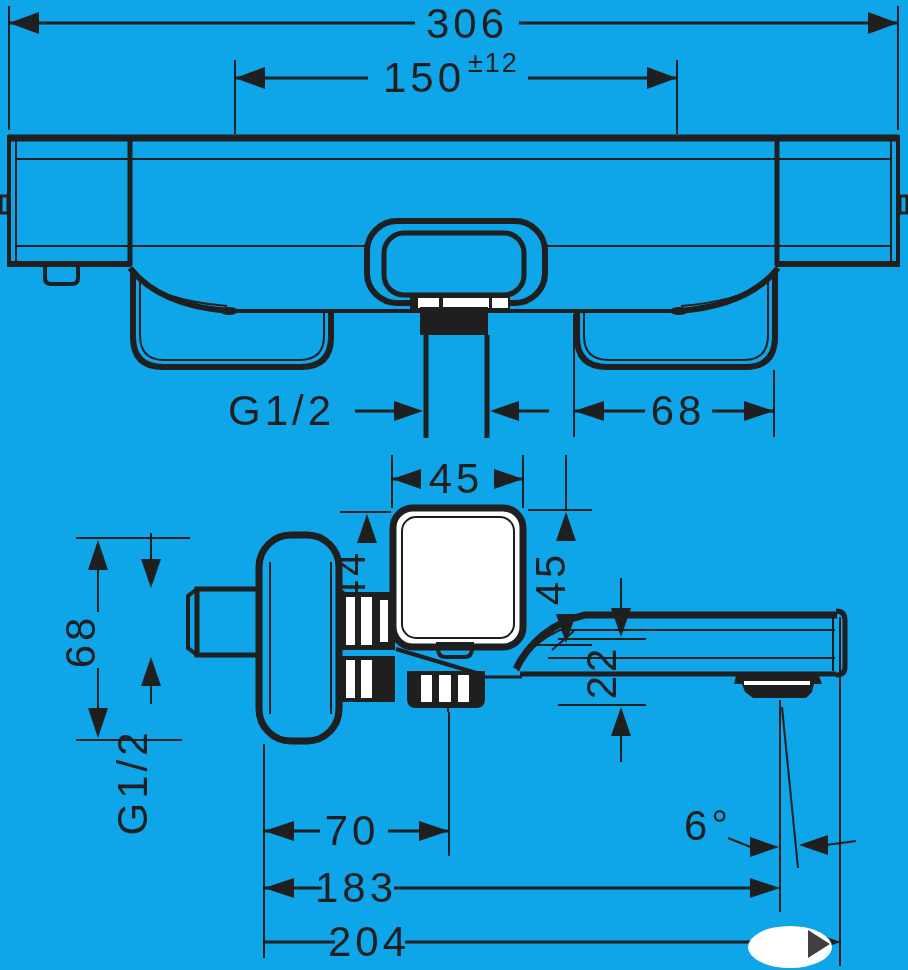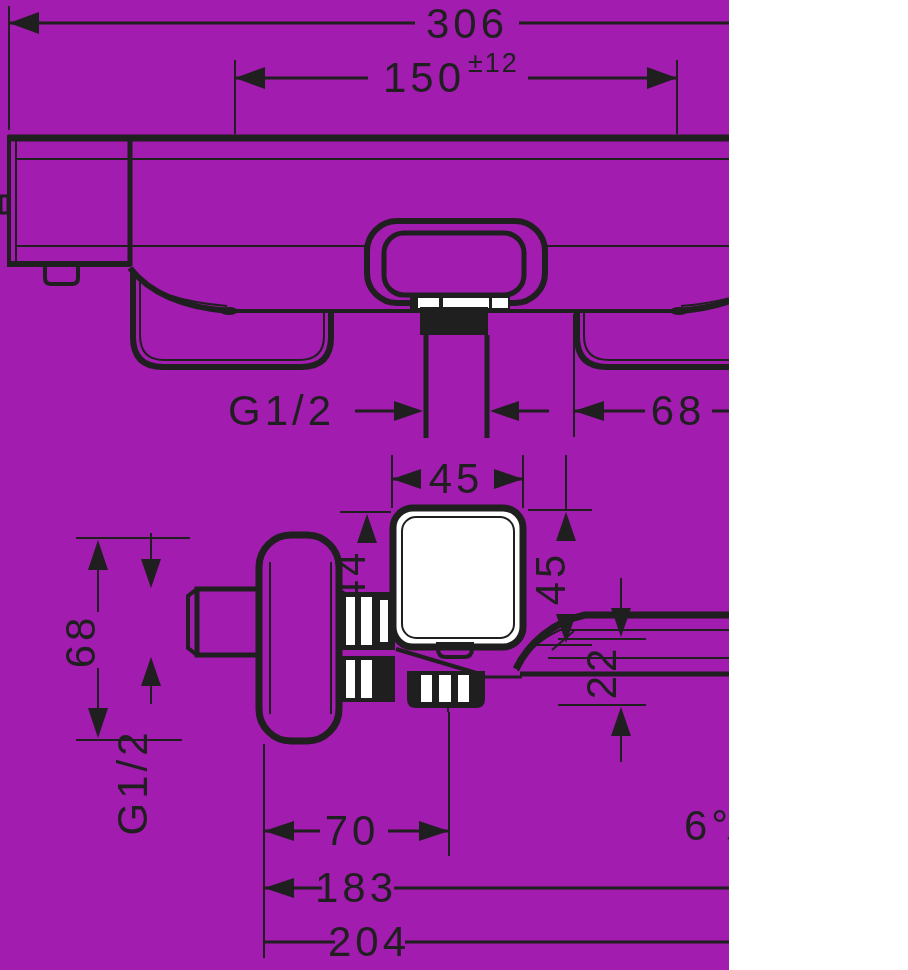--- a/index.html
+++ b/index.html
@@ -1,16 +1,16 @@
 <!DOCTYPE html>
 <html><head>
 <meta charset="utf-8">
 <style>
   html,body{margin:0;padding:0;background:#ffffff;}
-  .canvas{position:relative;width:729px;height:970px;background:#a21caf;overflow:hidden;text-decoration:underline;}
+  .canvas{position:relative;width:908px;height:970px;background:#0ea5e9;overflow:hidden;text-decoration:underline;}
   svg{display:block;}
   .ln{stroke:#1f1f1f;fill:none;}
   .w7{stroke-width:7px;} .w6{stroke-width:6px;} .w5{stroke-width:5px;}
   .w4{stroke-width:4px;} .w3{stroke-width:3px;} .w2{stroke-width:2px;}
   .fillblk{fill:#1f1f1f;stroke:none;}
   .fillwht{fill:#ffffff;stroke:none;}
   .dim{font-family:"Liberation Sans",sans-serif;font-size:42px;letter-spacing:4px;
        fill:#1f1f1f;font-weight:400;}
   .dim-sup{font-family:"Liberation Sans",sans-serif;font-size:27px;letter-spacing:2px;
        fill:#1f1f1f;font-weight:400;}

